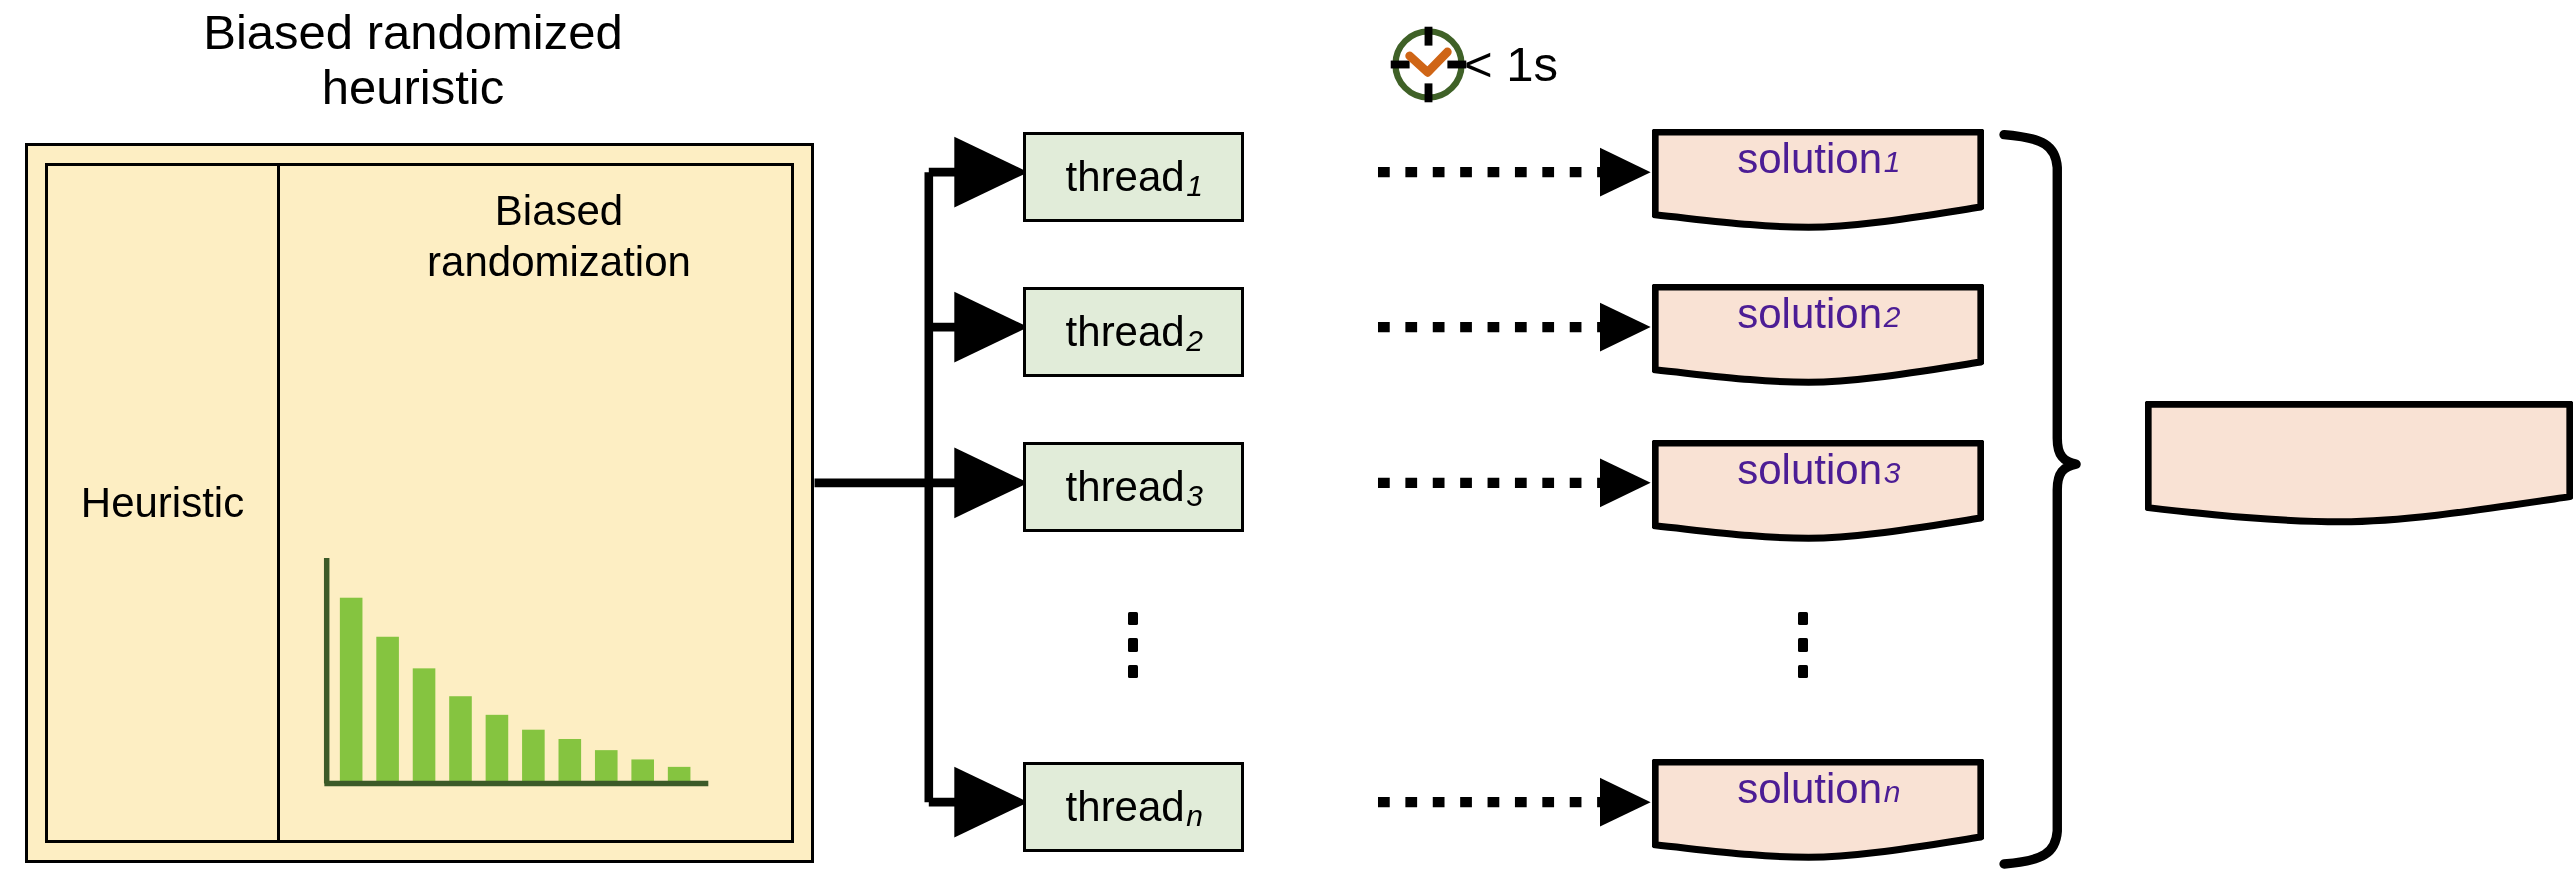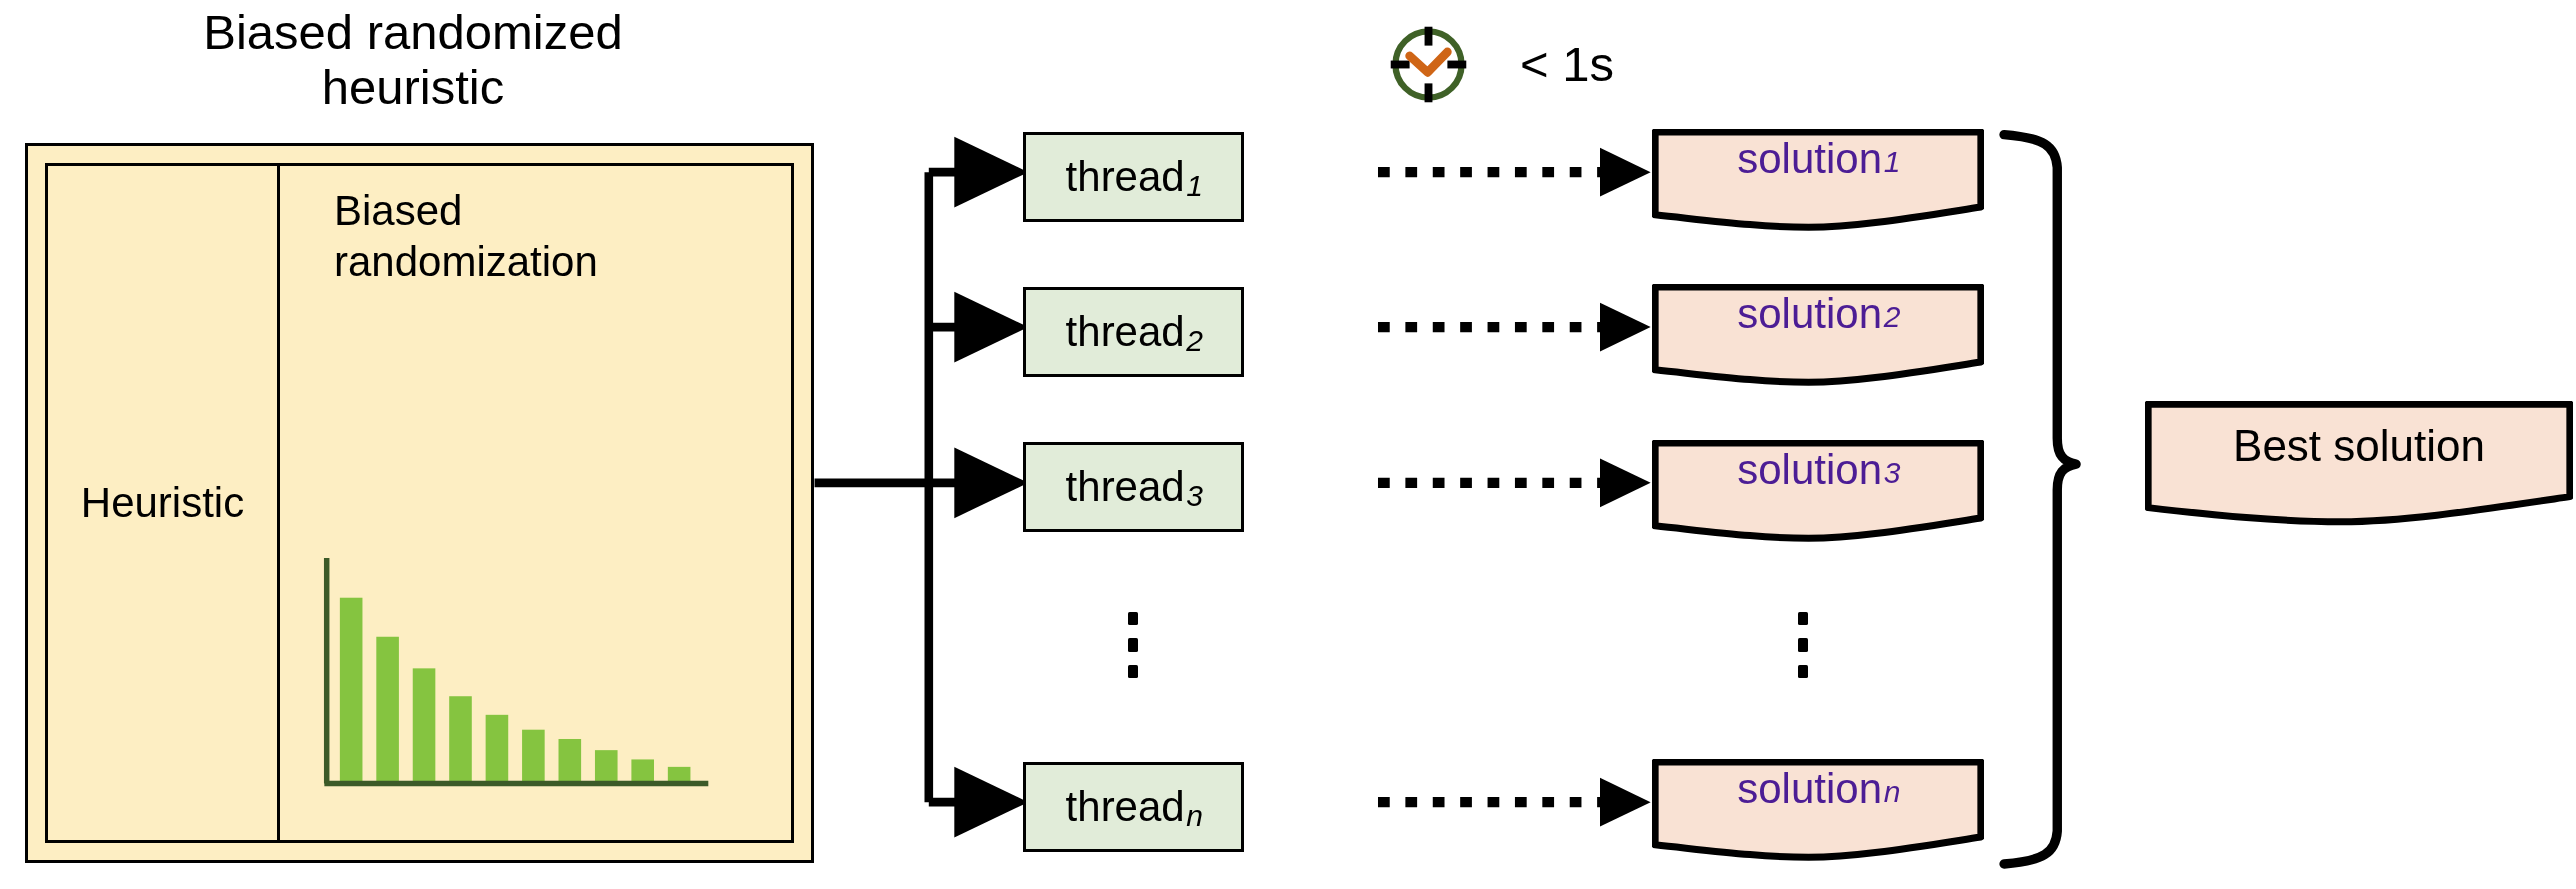--- a/index.html
+++ b/index.html
@@ -77,23 +77,23 @@
     color: #000;
     text-align: center;
   }
   .pane-random {
     position: relative;
     flex: 1;
     box-sizing: border-box;
   }
   .pane-random .lbl {
     position: absolute;
-    left: 7px; right: 0;
+    left: 0; right: 0;
     top: 20.4px;
-    text-align: left;
+    text-align: center;
     font-size: 42px;
     line-height: 1.2;
     color: #000;
     white-space: pre-line;
     padding-left: 47px;
   }
   .mini-chart {
     position: absolute;
     left: 42px;
     bottom: 47px;
@@ -177,21 +177,21 @@
   
   .clock-wrap {
     position: absolute;
     left: 1386px;
     top: 22px;
     width: 85px;
     height: 85px;
   }
   .timing-text {
     position: absolute;
-    left: 1520px;
+    left: 1464px;
     top: 23.5px;
     font-size: 49px;
     line-height: 81px;
     color: #000;
     white-space: nowrap;
   }
   
   .vdots {
     position: absolute;
     width: 12.5px;
@@ -361,17 +361,16 @@
   <div class="vdots" style="left:1797px; top:612px;">
     <i></i>
       <i></i>
       <i></i>
   </div>
 
   <div class="best-box">
     <svg class="doc-svg" viewBox="0 0 546 162" preserveAspectRatio="none">
       <path d="M4,4 L542,4 L542,122 C420,140 330,154 250,154 C170,154 90,146 4,136 Z" fill="#f9e2d4" stroke="#000" stroke-width="7" stroke-linejoin="round" vector-effect="non-scaling-stroke"></path>
     </svg>
-    <div class="sol-label">Best solution</div>
   </div>
 
 </div>
 
 
 </body></html>

